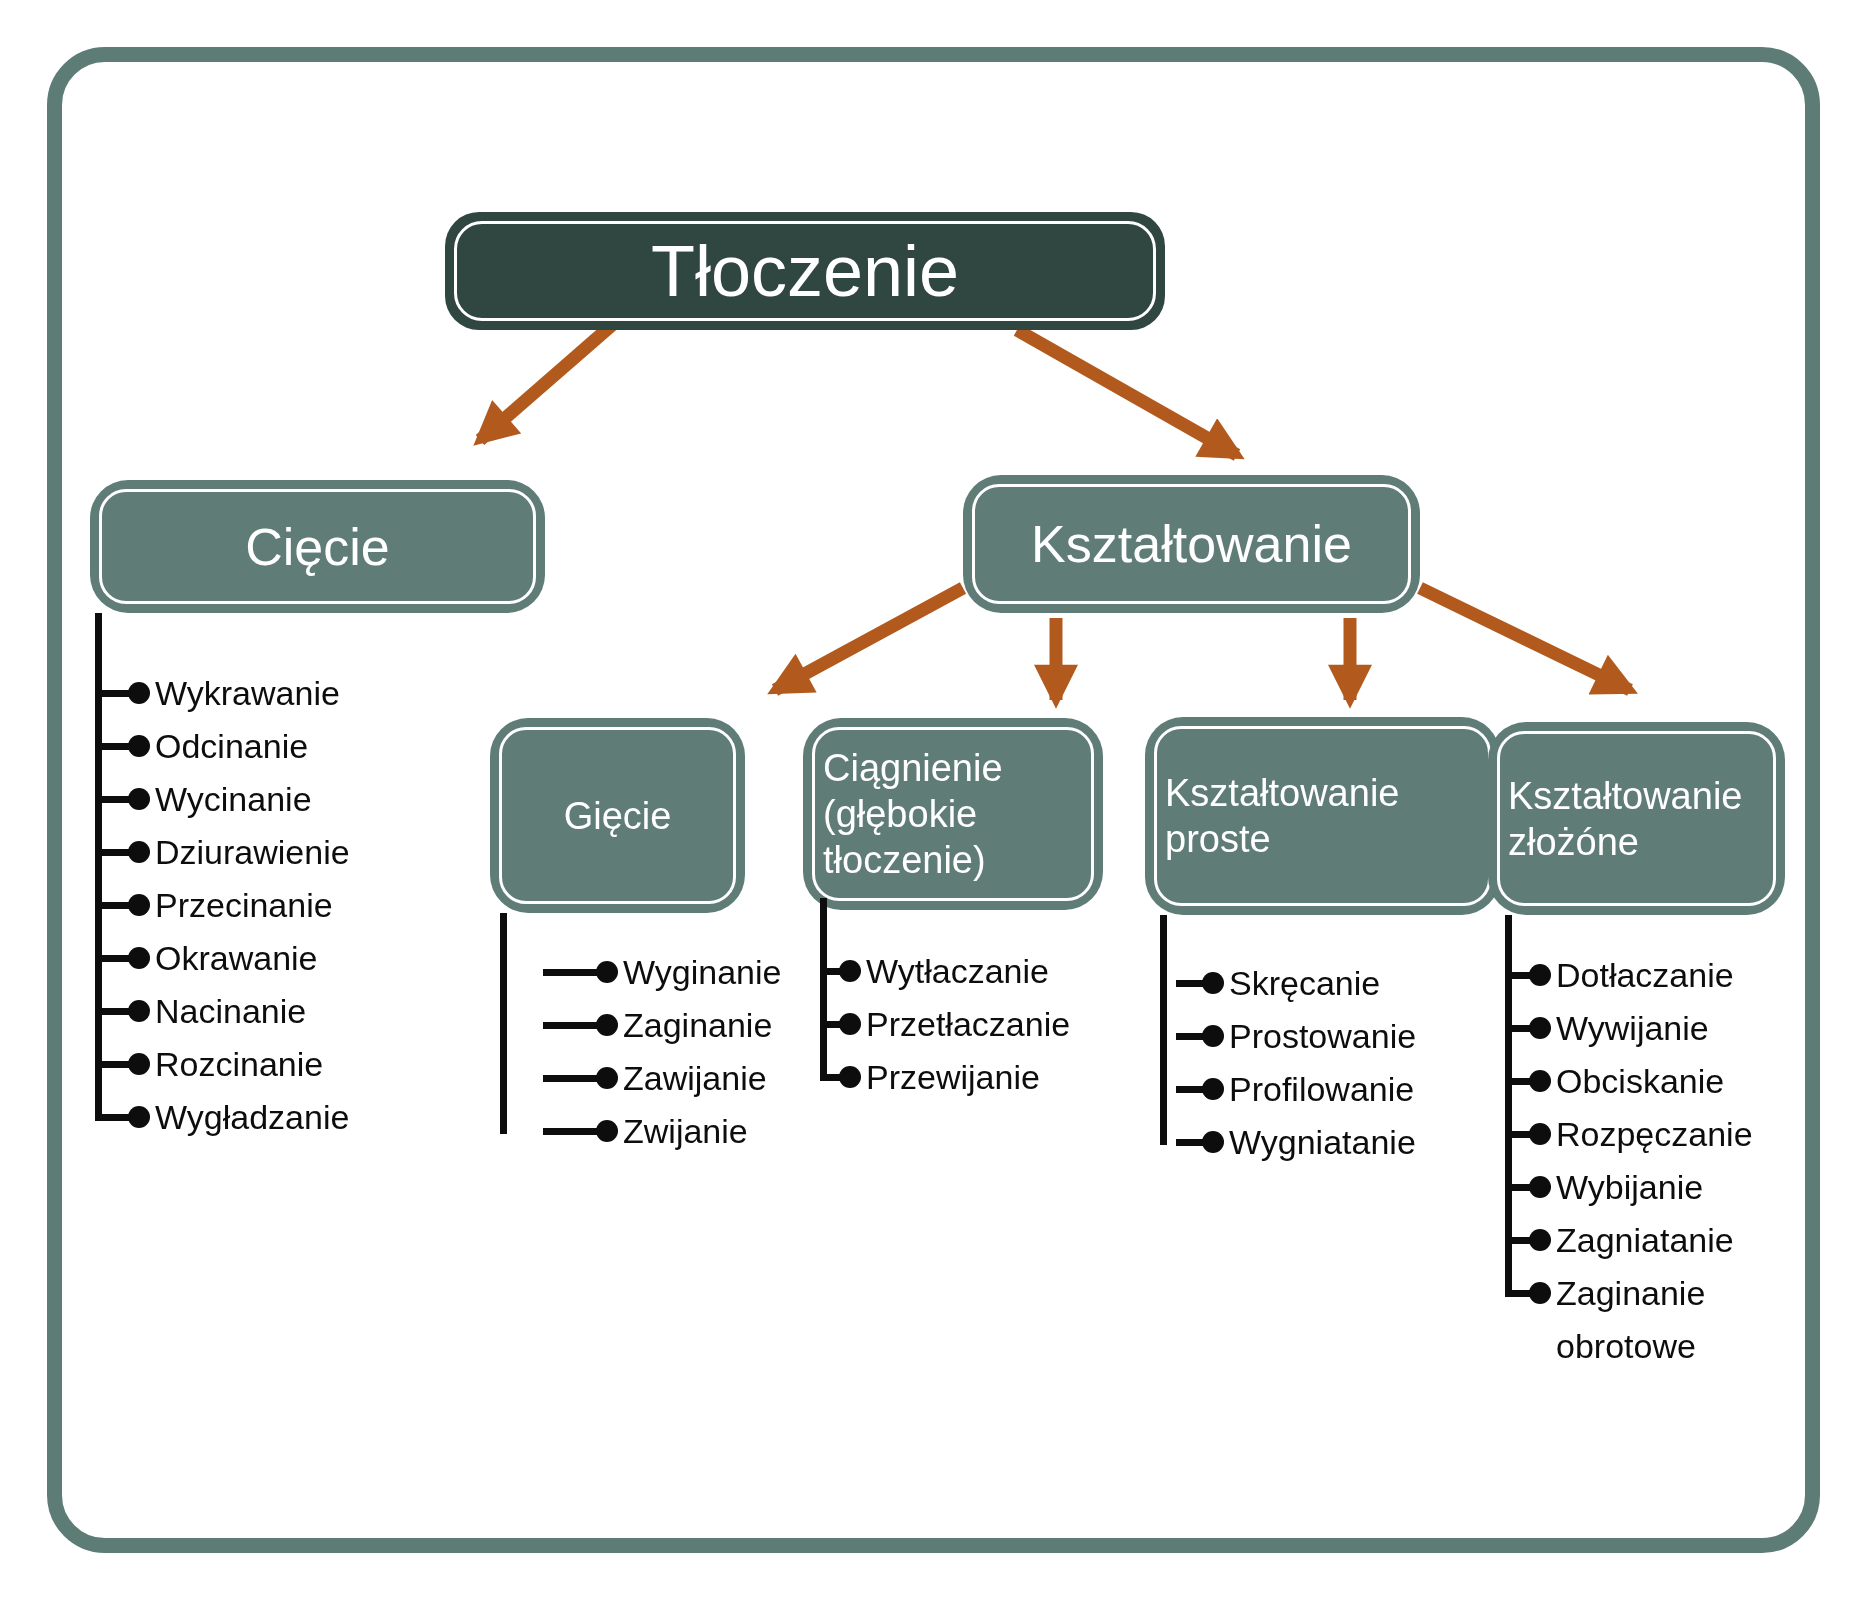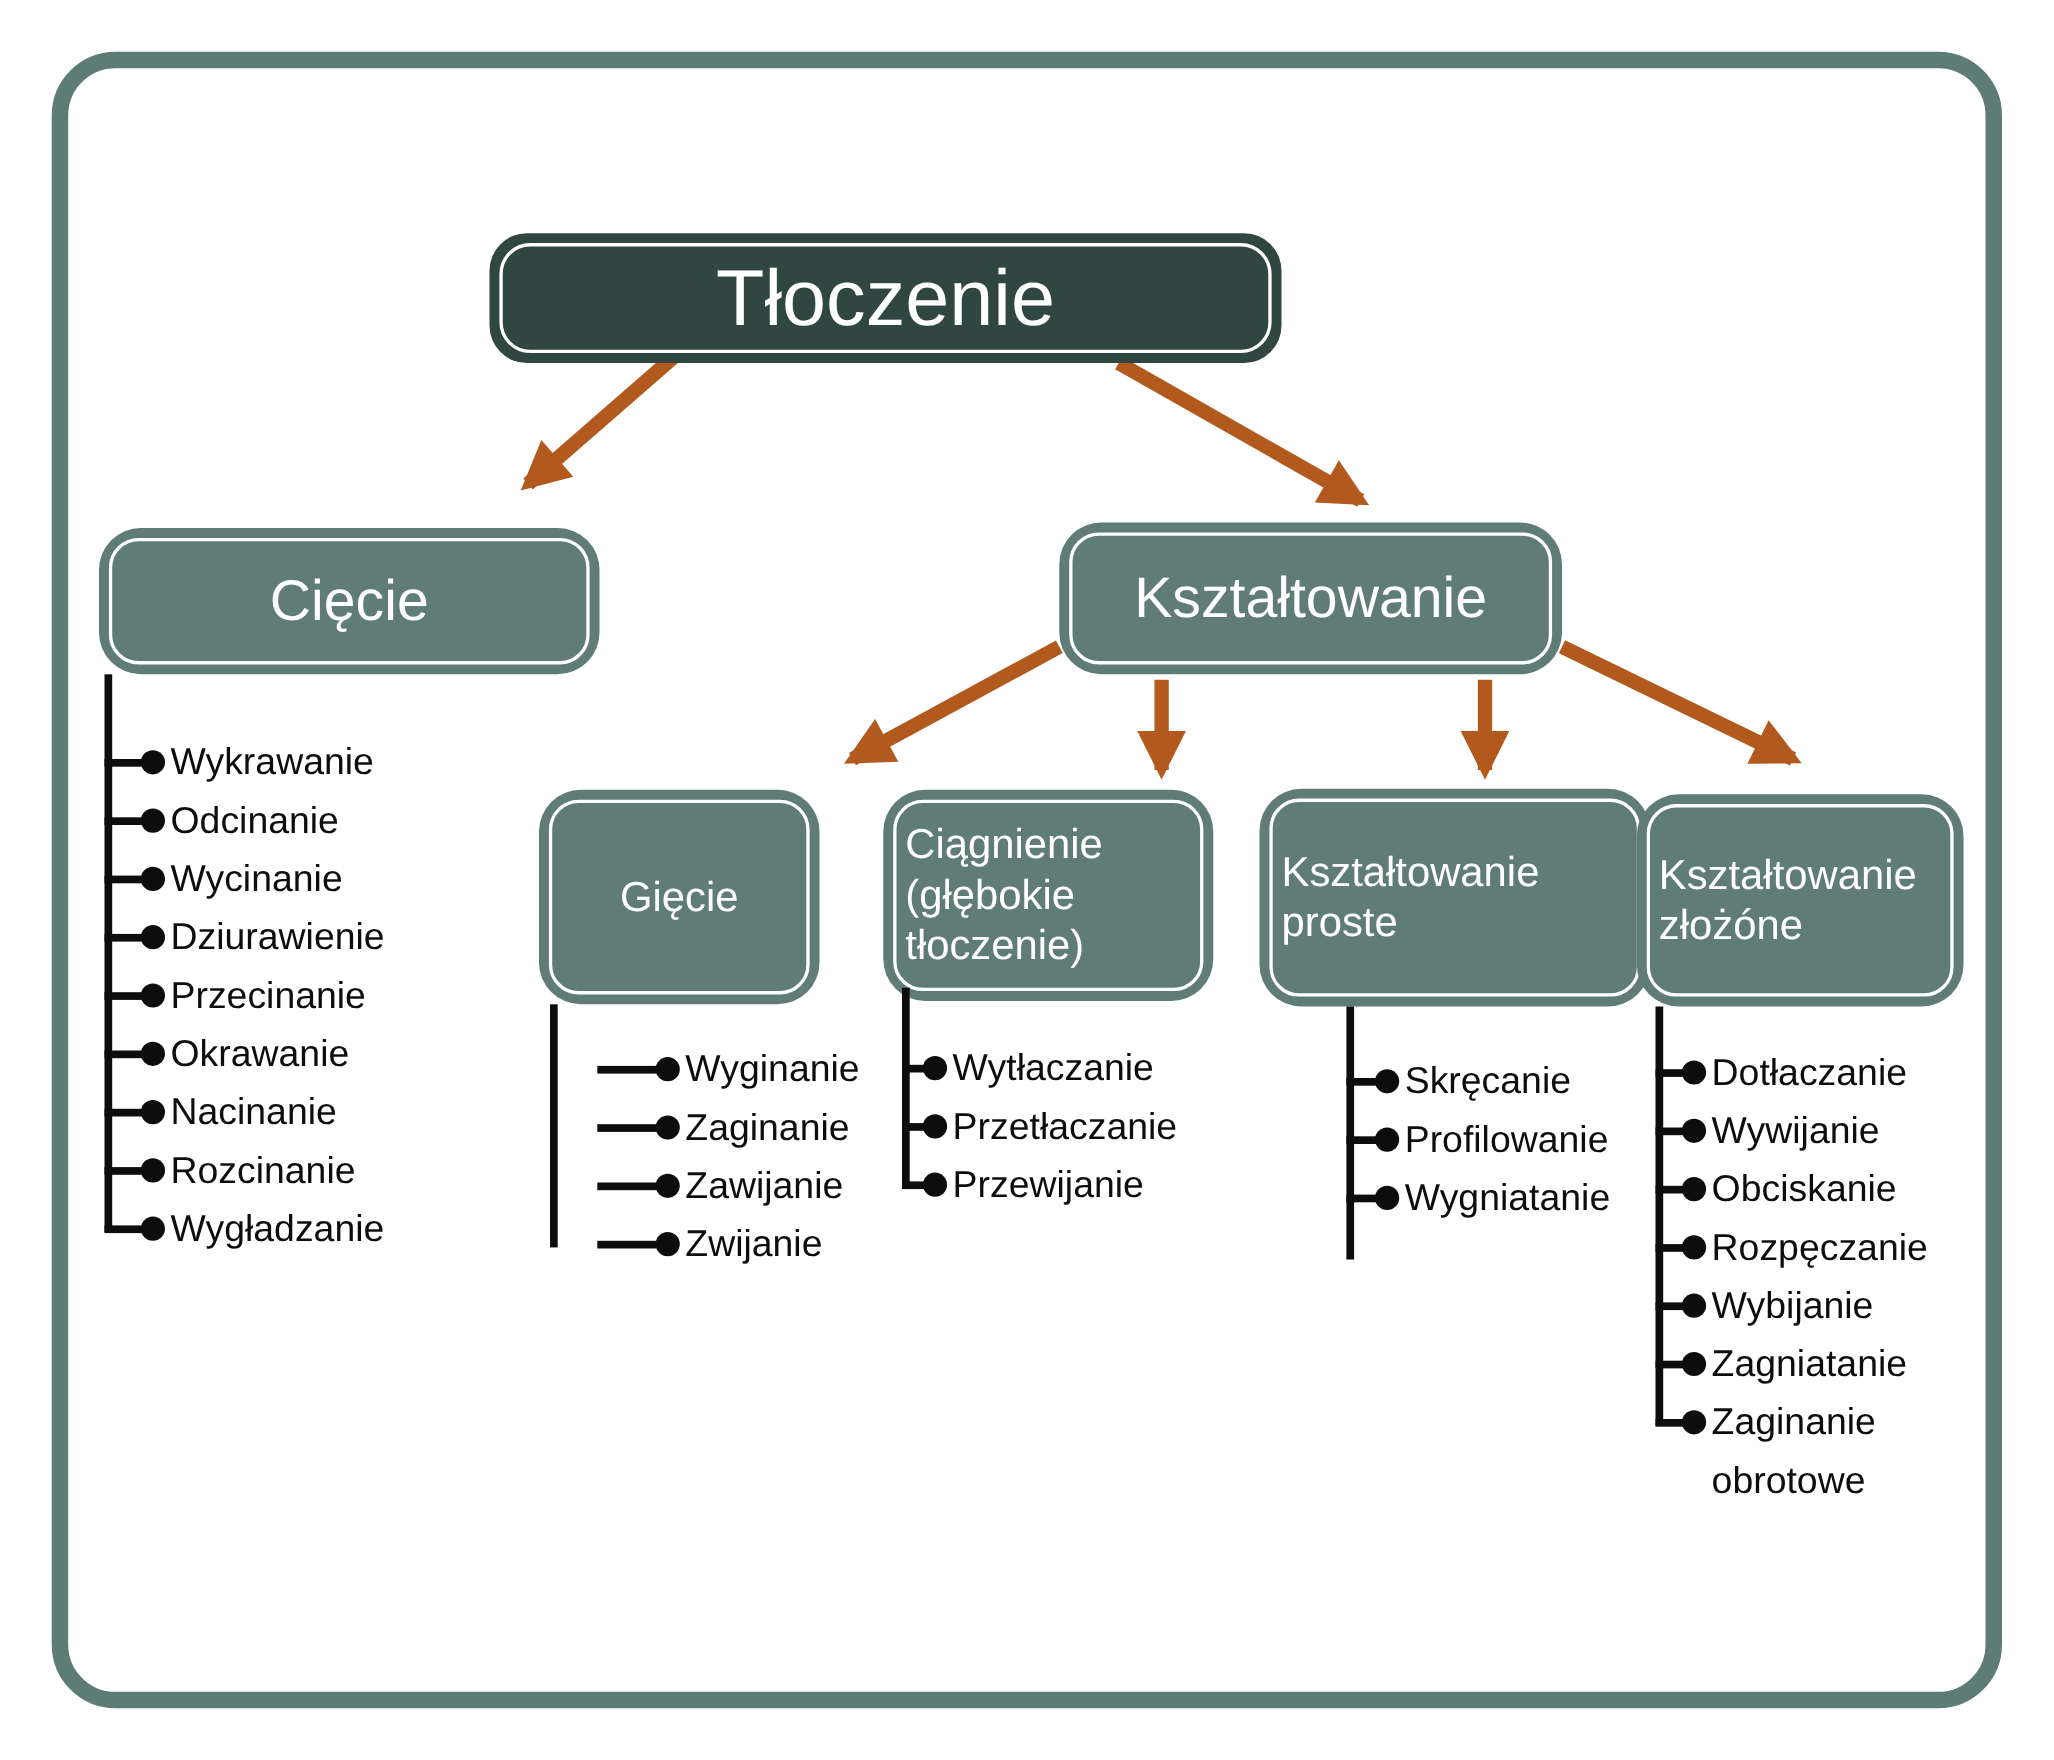--- a/index.html
+++ b/index.html
@@ -49,21 +49,21 @@
   .trunk{position:absolute;left:0;top:0;width:7px;background:var(--text_dark,#0d0d0d);}
   .rows{position:relative;}
   .row{display:flex;align-items:flex-start;min-height:53px;}
   .tick{height:7px;background:var(--text_dark,#0d0d0d);margin-top:23px;flex:none;}
   .bullet{width:22px;height:22px;border-radius:50%;background:var(--text_dark,#0d0d0d);
           margin-top:15px;margin-left:-1px;flex:none;}
   .label{font-size:34px;line-height:53px;margin-left:5px;white-space:normal;max-width:260px;}
   #list-ciecie{left:95px;top:613px;}   #list-ciecie .rows{padding-top:28px;} #list-ciecie .trunk{height:507px;} #list-ciecie .tick{width:34px;}
   #list-giecie{left:500px;top:913px;padding-left:43px;}  #list-giecie .rows{padding-top:33px;} #list-giecie .trunk{height:221px;} #list-giecie .tick{width:54px;}
   #list-ciagnienie{left:820px;top:898px;} #list-ciagnienie .rows{padding-top:47px;} #list-ciagnienie .trunk{height:182px;} #list-ciagnienie .tick{width:20px;}
-  #list-proste{left:1224px;top:915px;} #list-proste .rows{padding-top:42px;} #list-proste .trunk{height:230px;} #list-proste .tick{width:27px;}
+  #list-proste{left:1160px;top:915px;padding-left:16px;} #list-proste .rows{padding-top:42px;} #list-proste .trunk{height:230px;} #list-proste .tick{width:27px;}
   #list-zlozone{left:1505px;top:915px;} #list-zlozone .rows{padding-top:34px;} #list-zlozone .trunk{height:381px;} #list-zlozone .tick{width:25px;}
   #list-ciecie .rows{padding-top:54px;}
   
   #arrows{position:absolute;left:0;top:0;pointer-events:none;}
   .arrow{stroke:var(--arrow,#b25a1d);stroke-width:13px;fill:none;}
   .arrowhead{fill:var(--arrow,#b25a1d);}
 </style>
 </head>
 <body>
 
@@ -208,20 +208,25 @@
     <div class="trunk"></div>
     <div class="rows">
         <div class="row">
           <span class="tick"></span>
           <span class="bullet"></span>
           <span class="label">Skręcanie</span>
         </div>
         <div class="row">
           <span class="tick"></span>
           <span class="bullet"></span>
+          <span class="label">Prostowanie</span>
+        </div>
+        <div class="row">
+          <span class="tick"></span>
+          <span class="bullet"></span>
           <span class="label">Profilowanie</span>
         </div>
         <div class="row">
           <span class="tick"></span>
           <span class="bullet"></span>
           <span class="label">Wygniatanie</span>
         </div>
       </div>
   </div>
   <div class="branch-list" id="list-zlozone">

